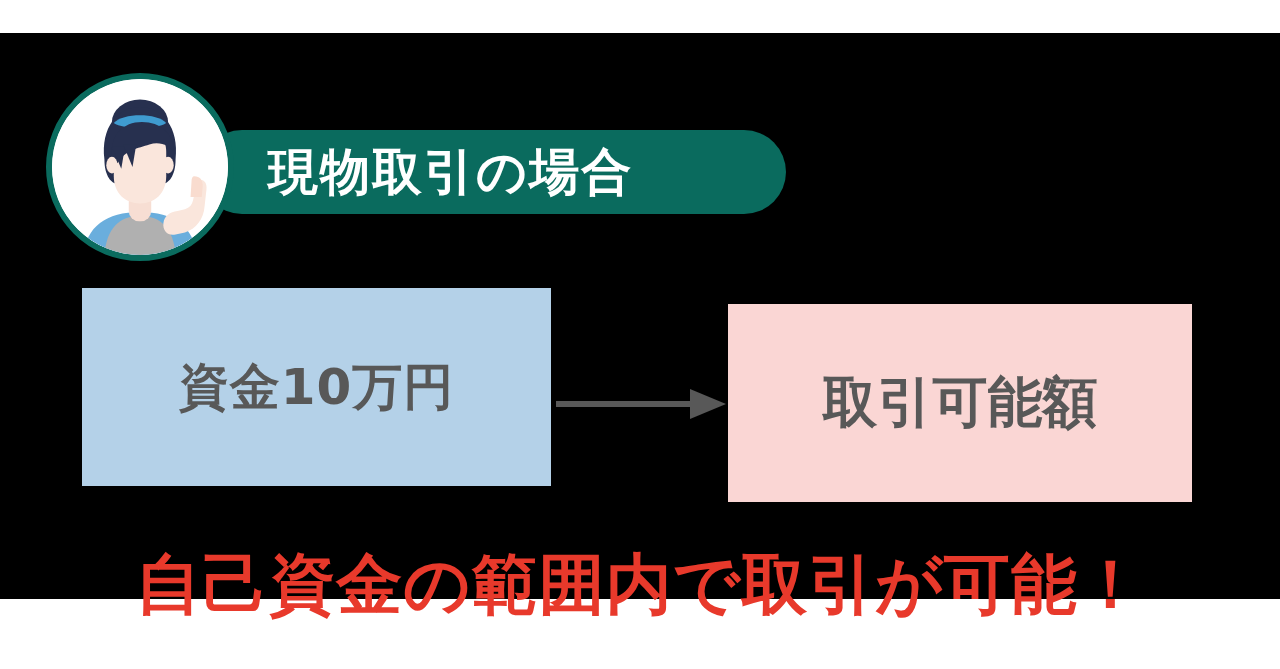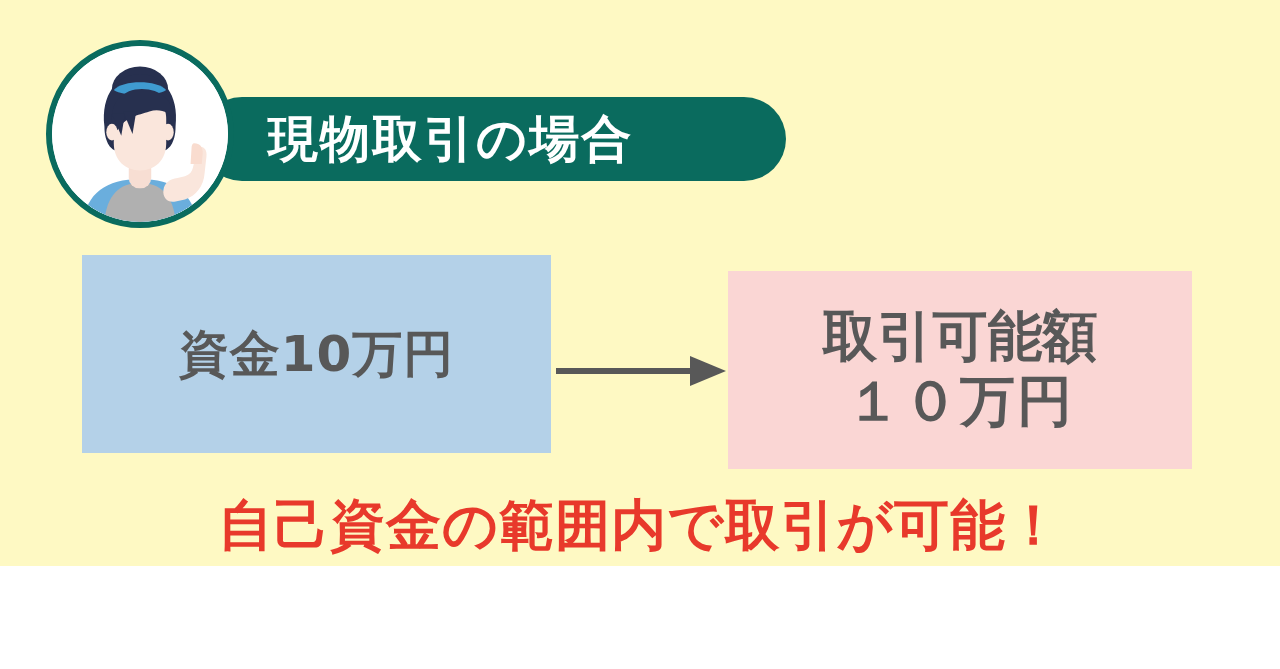--- a/index.html
+++ b/index.html
@@ -10,21 +10,22 @@
     width: 1280px;
     height: 669px;
     overflow: hidden;
     font-family: "DejaVu Sans", "Liberation Sans", sans-serif;
   }
 
   #canvas {
     position: relative;
     width: 1280px;
     height: 566px;
-    background: #fef9c3;
+    background: #000000;
+    margin-top: 33px;
   }
 
   
   .title-pill {
     position: absolute;
     left: 200px;
     top: 97px;
     width: 586px;
     height: 84px;
     background: #0a6b5e;
@@ -100,25 +101,25 @@
     top: 352px;
     width: 170px;
     height: 38px;
   }
   .arrow svg { display: block; width: 100%; height: 100%; }
 
   
   .caption {
     position: absolute;
     left: 0;
-    top: 492px;
+    top: 512px;
     width: 1280px;
     text-align: center;
     color: #e8392b;
-    font-size: 55px;
+    font-size: 66px;
     font-weight: bold;
     letter-spacing: 1px;
     line-height: 1.2;
     white-space: nowrap;
   }
 </style>
 </head>
 <body>
 
 <div id="canvas">
@@ -170,19 +171,18 @@
   <div class="arrow">
     <svg viewBox="0 0 170 38" xmlns="http://www.w3.org/2000/svg">
       <line x1="0" y1="19" x2="140" y2="19" stroke="#585858" stroke-width="6"></line>
       <polygon points="134,4 170,19 134,34" fill="#585858"></polygon>
     </svg>
   </div>
 
   <div class="box box-result">
     <span class="two-line">
       <span>取引可能額</span>
-      <span class="line2">１０万円</span>
     </span>
   </div>
 
   <div class="caption">自己資金の範囲内で取引が可能！</div>
 
 </div>
 
 </body></html>

